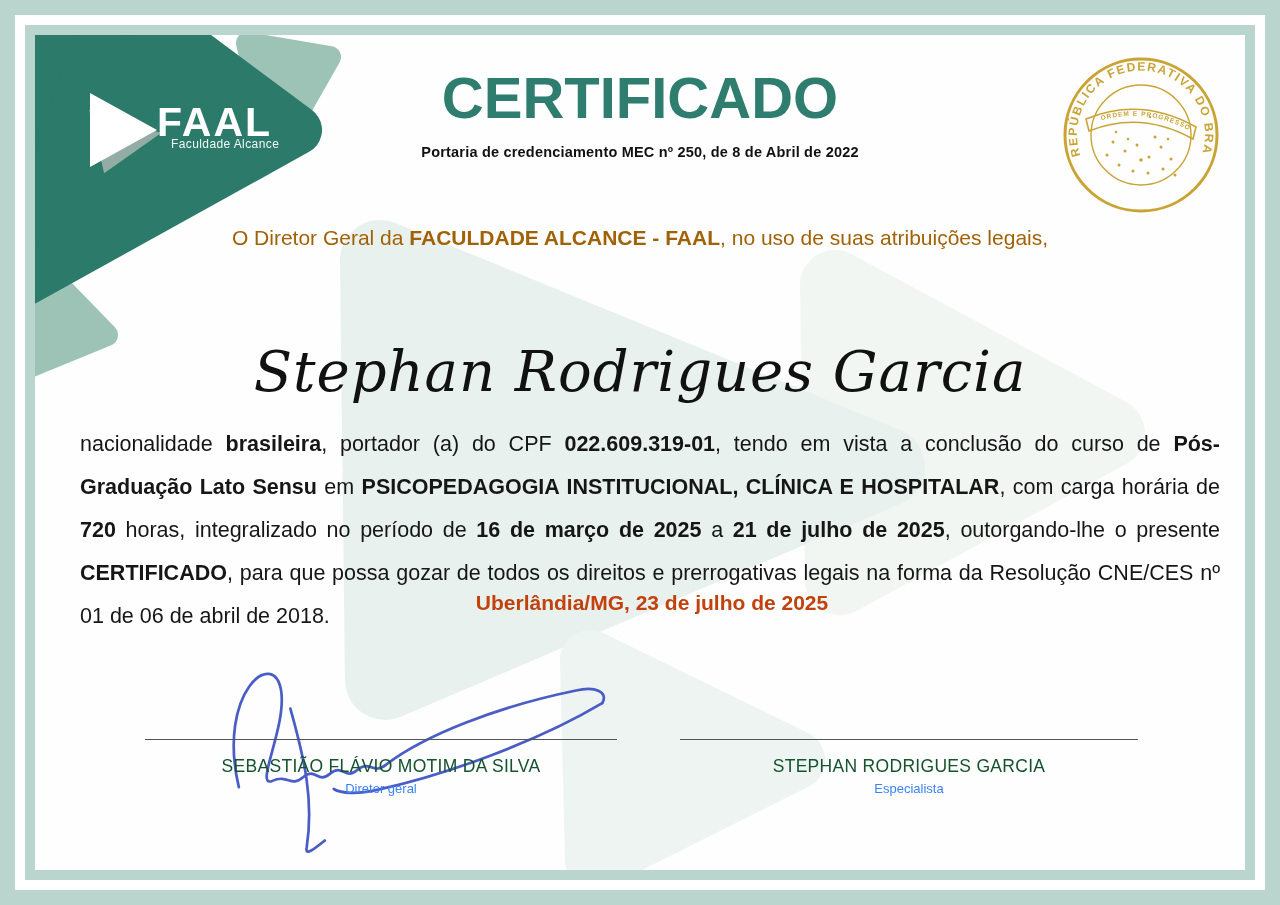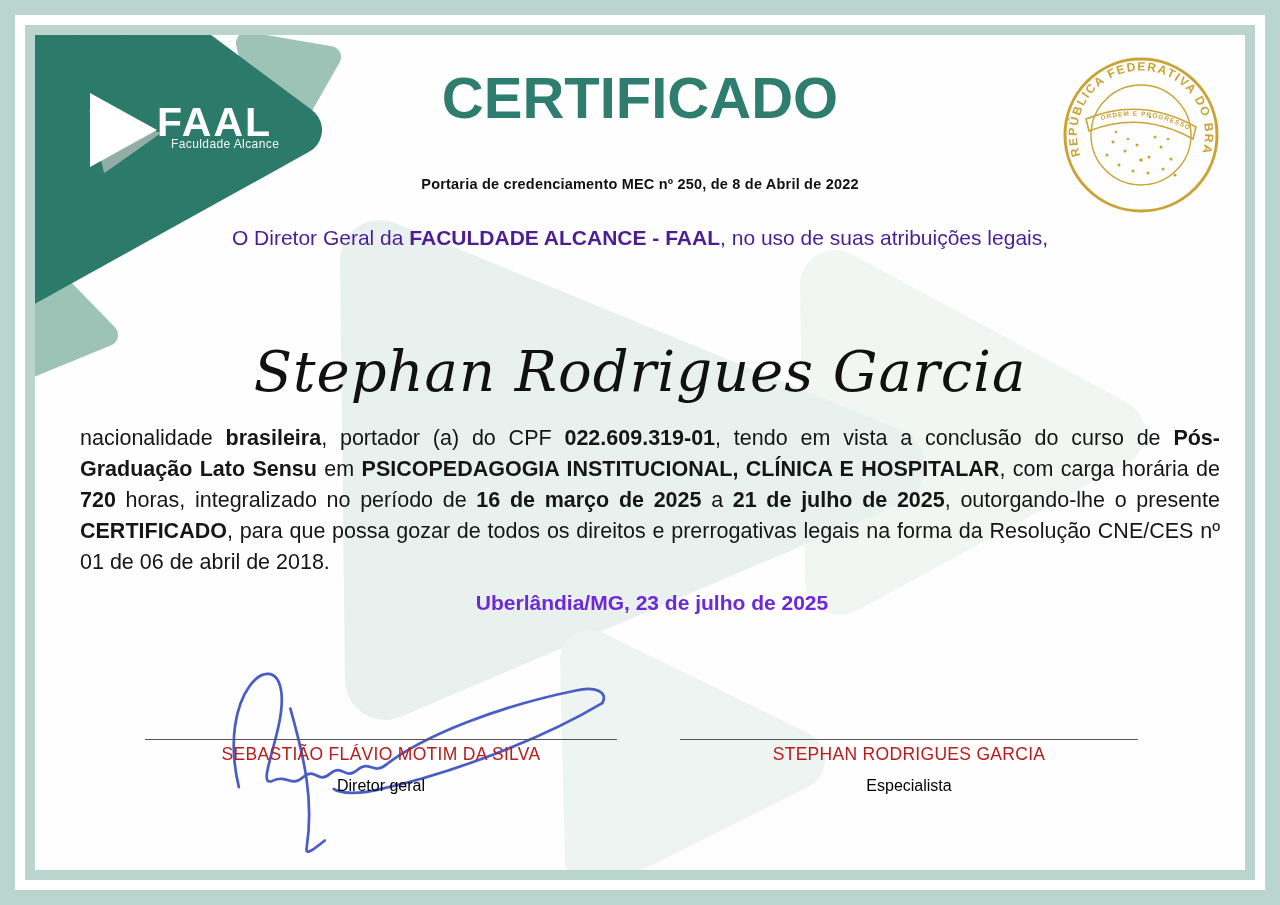--- a/index.html
+++ b/index.html
@@ -9,30 +9,30 @@
   .frame-sage{position:absolute;inset:25px;background:#b9d5cd;}
   .content{position:absolute;inset:35px;background:#fdfefd;overflow:hidden;}
   .abs{position:absolute;}
   .layer-watermark{left:0;top:0;z-index:1;pointer-events:none;}
   .layer-art{z-index:2;}
   .layer-text{z-index:3;}
   .logo-wrap{left:0;top:0;width:420px;height:345px;}
   .logo-acronym{left:122px;top:52px;color:#ffffff;font-size:41px;font-weight:bold;letter-spacing:2px;z-index:4;margin-top:12px;}
   .logo-subtitle{left:136px;top:102px;color:#f2f8f6;font-size:12px;letter-spacing:0.4px;z-index:4;}
   .title{left:0;right:0;top:34px;text-align:center;color:#2e7d6e;font-size:58px;font-weight:bold;letter-spacing:0px;line-height:1;}
-  .title-sub{left:0;right:0;top:109px;text-align:center;color:#111;font-size:14.5px;font-weight:bold;letter-spacing:0.2px;margin-top:32px;}
-  .intro{left:0;right:0;top:188px;text-align:center;color:#4c1d95;font-size:21px;line-height:30px;}
+  .title-sub{left:0;right:0;top:109px;text-align:center;color:#111;font-size:14.5px;font-weight:bold;letter-spacing:0.2px;}
+  .intro{left:0;right:0;top:188px;text-align:center;color:#a16207;font-size:21px;line-height:30px;}
   .recipient{left:0;right:0;top:292px;text-align:center;color:#111;font-family:"DejaVu Serif","Liberation Serif",serif;font-style:italic;font-size:56px;line-height:90px;letter-spacing:1px;}
-  .bodytext{left:45px;width:1140px;top:388px;color:#161616;font-size:21.5px;line-height:31px;text-align:justify;}
-  .dateline{left:0;right:0;top:556px;text-align:center;color:#6d28d9;font-size:21px;font-weight:bold;padding-left:24px;}
+  .bodytext{left:45px;width:1140px;top:388px;color:#161616;font-size:21.5px;line-height:43px;text-align:justify;}
+  .dateline{left:0;right:0;top:556px;text-align:center;color:#c2410c;font-size:21px;font-weight:bold;padding-left:24px;}
   .sigblock{top:704px;border-top:1px solid #555;text-align:center;}
   .sigblock.left{left:110px;width:472px;}
   .sigblock.right{left:645px;width:458px;}
-  .signame{margin-top:4px;color:#b91c1c;font-size:17.5px;letter-spacing:0.3px;}
-  .sigrole{margin-top:12px;color:#000000;font-size:16px;}
+  .signame{margin-top:16px;color:#14532d;font-size:17.5px;letter-spacing:0.3px;}
+  .sigrole{margin-top:4px;color:#3b82f6;font-size:13px;}
   .b{font-weight:bold;}
 </style>
 </head>
 <body>
 
 <div class="cert">
   <div class="frame-white"></div>
   <div class="frame-sage"></div>
 
   <div class="content">

